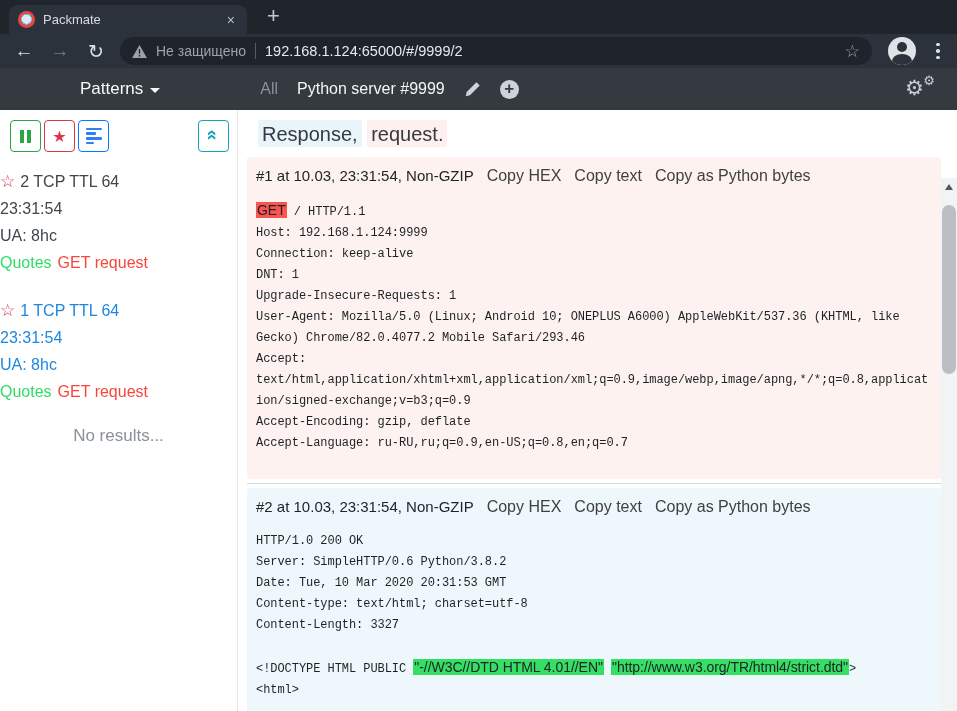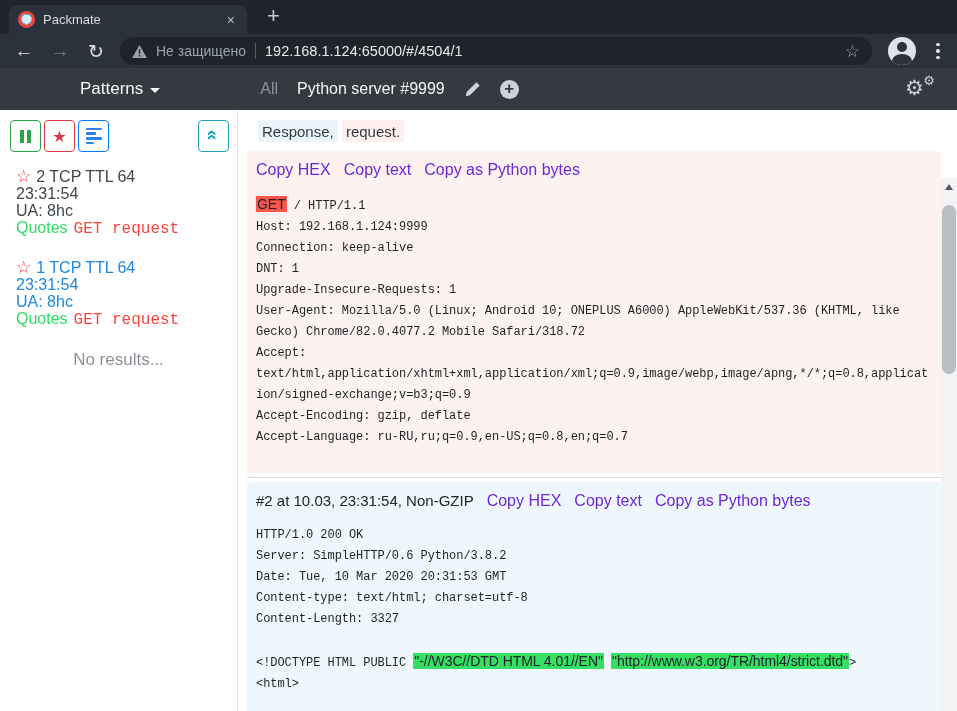--- a/index.html
+++ b/index.html
@@ -64,41 +64,41 @@
   .btn-text { border:1px solid #007bff; flex-direction:column; gap:2px; align-items:flex-start;
     padding-left:7px; }
   .btn-text i { height:2.6px; background:#2e7ef5; border-radius:1px; display:block; }
   .btn-text i:nth-child(1){width:16px}.btn-text i:nth-child(2){width:10px}
   .btn-text i:nth-child(3){width:16px}.btn-text i:nth-child(4){width:8px}
   .btn-collapse { border:1px solid #17a2b8; color:#17a2b8; margin-left:auto; margin-right:4px; }
   .chevrons { display:inline-block; transform:rotate(90deg); font-size:19px; font-weight:bold;
     margin-top:-3px; }
 
   .stream-list { margin-top:16px; }
-  .stream-item { padding-left:16px; margin-bottom:21px; font-size:16px; line-height:17px;
+  .stream-item { margin-bottom:21px; font-size:16px; line-height:27px;
     color:#40464c; cursor:pointer; }
   .stream-item.active { color:#1d87e0; }
   .fav-star { color:#dc3545; font-size:17px; margin-right:5px; }
   .tag-success { color:#2edd64; margin-right:6px; }
-  .tag-danger { color:#fa453b;font-family:Liberation Mono, monospace; }
+  .tag-danger { color:#fa453b; }
   .no-results { text-align:center; color:#8a9199; font-size:17px; margin-top:15px; }
 
   .main { flex:1; padding:12px 16px 0 9px; overflow:hidden; }
-  .summary { font-size:15px; color:#343a40; margin:0 0 12px 11px; }
+  .summary { font-size:20px; color:#343a40; margin:0 0 12px 11px; }
   .chip { padding:2.5px 4px; border-radius:2px; }
   .chip-response { background:#e9f4fb; }
   .chip-request { background:#fdf0ee; }
 
   .packet { border-radius:3px; padding:8px 9px 25px 9px; }
   .packet.request { background:#fdf2f0; }
   .packet.response { background:#eef8fc; }
   .packet-head { display:flex; align-items:baseline; gap:13px; line-height:22px;
     margin-bottom:13px; flex-wrap:nowrap; }
   .packet-meta { color:#212529; font-size:15px; white-space:nowrap; }
-  .copy-link { color:#6d28d9; font-size:16px; text-decoration:none; white-space:nowrap; cursor:pointer; }
+  .copy-link { color:#404040; font-size:16px; text-decoration:none; white-space:nowrap; cursor:pointer; }
   .code-line { font-family:"Liberation Mono","DejaVu Sans Mono",monospace; font-size:12px;
     line-height:21px; min-height:21px; white-space:pre; color:#1d2124; letter-spacing:-0.05px; }
   .mk { font-family:"Liberation Sans",sans-serif; font-size:14px; padding:0 1px; color:#212529; }
   .mk-red { background:#fa544e; }
   .mk-green { background:#35df63; }
   .packet-sep { border:none; border-top:1px solid #d6d9db; margin:4px 0; }
 
   
   .scrollbar { position:absolute; right:0; top:68px; width:16px; height:643px; background:#f2f3f4; z-index:5; }
   .sb-arrow { position:absolute; left:0; width:16px; height:14px; display:flex;
@@ -126,21 +126,21 @@
   <span class="nav-ic dim">→</span>
   <span class="nav-ic">↻</span>
   <div class="urlbar">
     <svg class="warn-tri" width="15" height="13" viewBox="0 0 16 14">
       <path d="M8 0 L16 14 H0 Z" fill="#9aa2ab"></path>
       <rect x="7.25" y="4.6" width="1.5" height="4.8" fill="#1f242b"></rect>
       <rect x="7.25" y="10.6" width="1.5" height="1.8" fill="#1f242b"></rect>
     </svg>
     <span class="warn-text">Не защищено</span>
     <span class="url-sep"></span>
-    <span class="url-text">192.168.1.124:65000/#/4504/1</span>
+    <span class="url-text">192.168.1.124:65000/#/9999/2</span>
     <span class="bm-star">☆</span>
   </div>
   <span class="avatar">
     <i class="head"></i>
     <i class="body"></i>
   </span>
   <span class="menu-dots">
       <i></i>
       <i></i>
       <i></i>
@@ -202,32 +202,33 @@
         </div>
       </div>
     <div class="no-results">No results...</div>
   </div>
 
   <div class="main">
     <div class="summary" id="summary"><span class="chip chip-response">Response,</span> <span class="chip chip-request">request.</span></div>
     <div id="packet-list">
         <div class="packet request">
           <div class="packet-head">
+            <span class="packet-meta">#1 at 10.03, 23:31:54, Non-GZIP</span>
             <a class="copy-link">Copy HEX</a>
             <a class="copy-link">Copy text</a>
             <a class="copy-link">Copy as Python bytes</a>
           </div>
           <div class="packet-body">
             <div class="code-line"><mark class="mk mk-red">GET</mark> / HTTP/1.1</div>
             <div class="code-line">Host: 192.168.1.124:9999</div>
             <div class="code-line">Connection: keep-alive</div>
             <div class="code-line">DNT: 1</div>
             <div class="code-line">Upgrade-Insecure-Requests: 1</div>
             <div class="code-line">User-Agent: Mozilla/5.0 (Linux; Android 10; ONEPLUS A6000) AppleWebKit/537.36 (KHTML, like</div>
-            <div class="code-line">Gecko) Chrome/82.0.4077.2 Mobile Safari/318.72</div>
+            <div class="code-line">Gecko) Chrome/82.0.4077.2 Mobile Safari/293.46</div>
             <div class="code-line">Accept:</div>
             <div class="code-line">text/html,application/xhtml+xml,application/xml;q=0.9,image/webp,image/apng,*/*;q=0.8,applicat</div>
             <div class="code-line">ion/signed-exchange;v=b3;q=0.9</div>
             <div class="code-line">Accept-Encoding: gzip, deflate</div>
             <div class="code-line">Accept-Language: ru-RU,ru;q=0.9,en-US;q=0.8,en;q=0.7</div>
           </div>
         </div>
         <hr class="packet-sep">
         <div class="packet response">
           <div class="packet-head">

